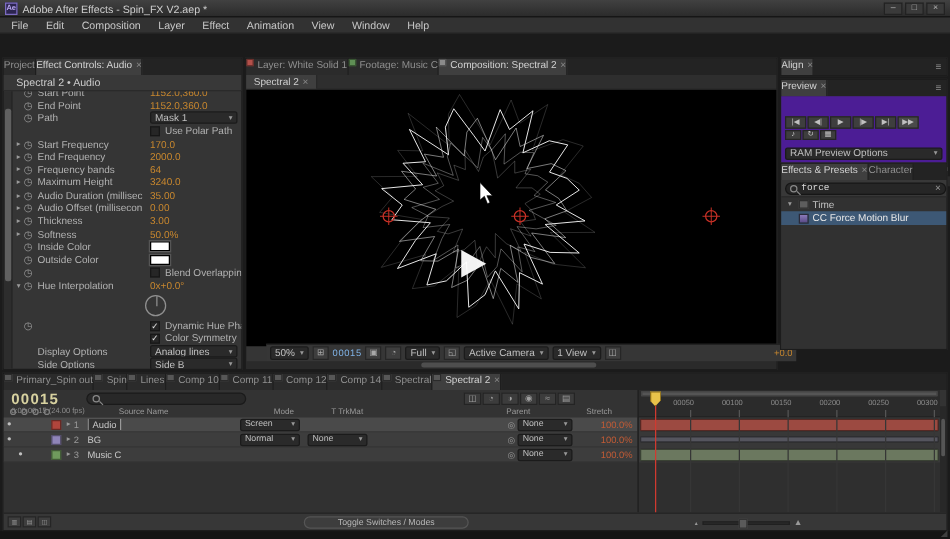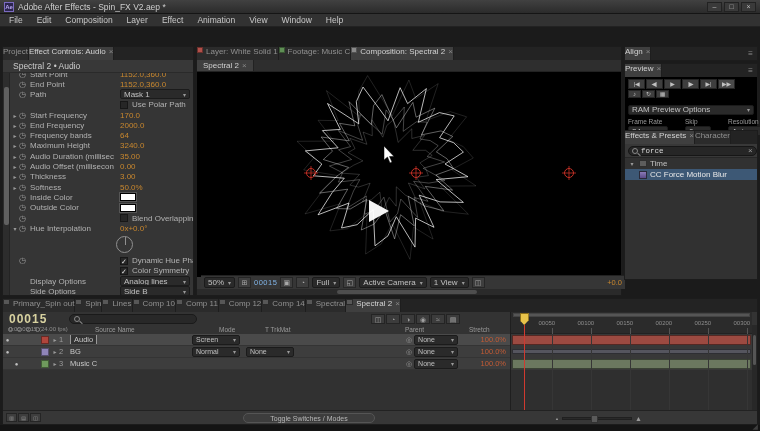--- a/index.html
+++ b/index.html
@@ -53,32 +53,32 @@
   .swatch{width:16px;height:8px;background:#fff;border:1px solid #000;box-shadow:0 0 0 1px #555;flex:0 0 auto}
   .dial{width:17px;height:17px;border:1px solid #909090;border-radius:50%;margin-left:86px;position:relative;flex:0 0 auto}
   .dial-line{position:absolute;left:7.5px;top:0;width:1px;height:8px;background:#909090}
 
   
   .center-panel{left:196px;top:46px;width:426px;height:250px}
   .tabicon{width:6px;height:6px;flex:0 0 auto;border:1px solid rgba(0,0,0,.4)}
   .comp-row{height:12px;background:#2e2e2e;display:flex;border-bottom:1px solid #222}
   .comp-tab{display:flex;align-items:center;gap:3px;padding:0 6px;background:#3f3f3f;font-size:8px;color:#d0d0d0;border-right:1px solid #222}
   .canvas{position:absolute;left:0;top:25px;width:424px;height:205px;background:#000;overflow:hidden}
-  .viewer-toolbar{position:absolute;left:4px;bottom:6px;width:424px;height:14px;background:#363636;border-top:1px solid #222;display:flex;align-items:center;gap:3px;padding:0 3px;font-size:7.5px;color:#b0b0b0}
+  .viewer-toolbar{position:absolute;left:16px;bottom:6px;width:424px;height:14px;background:#363636;border-top:1px solid #222;display:flex;align-items:center;gap:3px;padding:0 3px;font-size:7.5px;color:#b0b0b0}
   .vtb-dd{height:11px;flex:0 0 auto}
   .tc-blue{color:#80b4e8;letter-spacing:.5px;flex:0 0 auto}
   .vicon{width:13px;height:11px;background:#3e3e3e;border:1px solid #262626;text-align:center;line-height:10px;font-size:7px;color:#a8a8a8;flex:0 0 auto}
   .exposure{margin-left:auto;display:flex;gap:3px;align-items:center}
   .viewer-hscroll{position:absolute;left:0;bottom:0;width:424px;height:6px;background:#2a2a2a}
   .viewer-hscroll .thumb{position:absolute;left:140px;width:140px;top:1px;height:4px;background:#4e4e4e;border-radius:2px}
 
   
   .align-panel{left:624px;top:46px;width:134px;height:15px;overflow:hidden}
   .preview-panel{left:624px;top:63px;width:134px;height:81px}
-  .pv-body{position:absolute;left:0;top:13px;right:0;bottom:0;background:#000000;padding:2px 3px}
+  .pv-body{position:absolute;left:0;top:13px;right:0;bottom:0;background:#4c1d95;padding:16px 3px}
   .transport{display:flex;gap:1px}
   .pbtn{flex:0 0 auto;width:17px;height:10px;background:#3e3e3e;border:1px solid #252525;color:#c0c0c0;font-size:6px;line-height:9px;text-align:center}
   .pbtn.ram{background:#4a4a4a}
   .pbtn.small{width:13px;height:8px;font-size:6px;line-height:7px}
   .preview-toggles{display:flex;gap:1px;margin-top:1px}
   .ram-dd{margin-top:2px;width:126px;height:10px}
   .pfields{display:flex;gap:17px;margin-top:2px}
   .pfield{display:flex;flex-direction:column;gap:1px}
   .plabel{font-size:6.5px;color:#9a9a9a;white-space:nowrap}
   .pfield .dd{height:10px}

